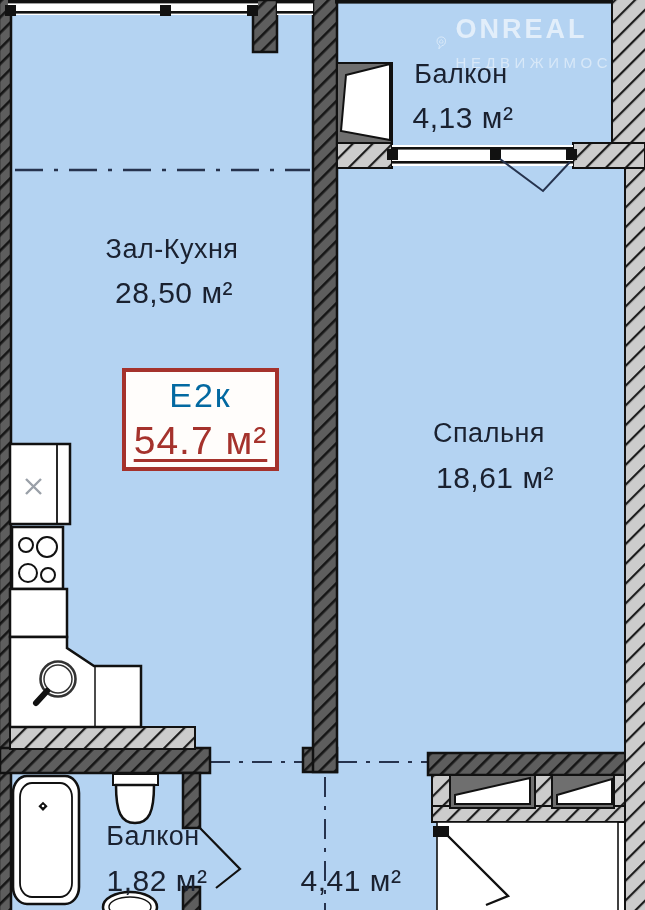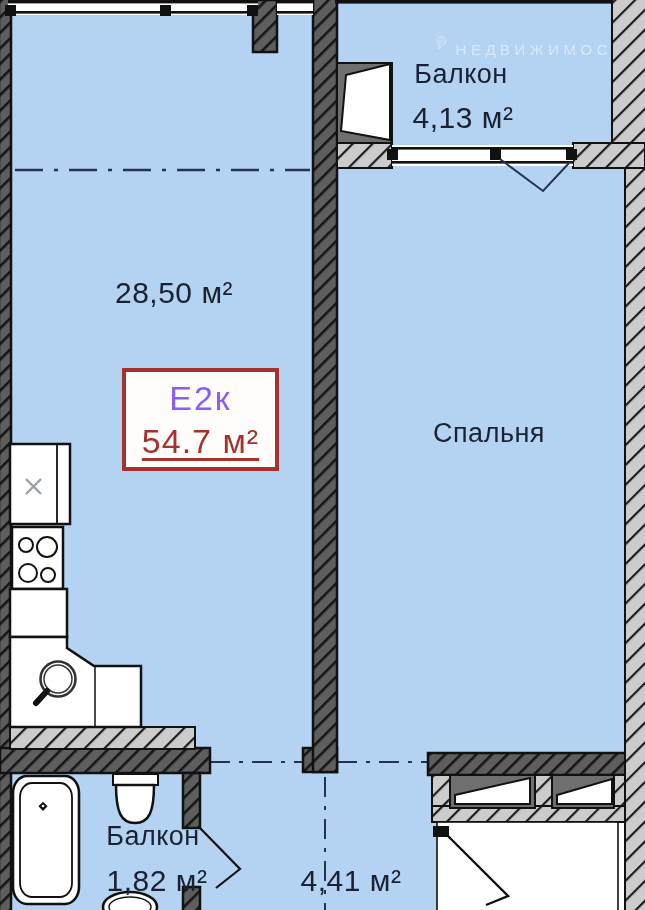--- a/index.html
+++ b/index.html
@@ -26,24 +26,24 @@
     left:122px;top:368px;
     width:157px;height:103px;
     box-sizing:border-box;
     background:#fffdfb;
     border:4px solid #a5322c;
     display:flex;flex-direction:column;
     align-items:center;justify-content:center;
     gap:4px;
   }
   .badge .b-type{
-    font-size:34px;color:#8b5cf6;letter-spacing:2px;font-weight:500;
+    font-size:34px;color:#0369a1;letter-spacing:2px;font-weight:500;
   }
   .badge .b-area{
-    font-size:34px;color:#a5322c;letter-spacing:1px;font-weight:500;
+    font-size:39px;color:#a5322c;letter-spacing:1px;font-weight:500;
     text-decoration:underline;
     text-decoration-thickness:2.5px;
     text-underline-offset:5px;
   }
   .watermark{
     position:absolute;
     left:436px;top:13px;
     width:176px;height:60px;
     display:flex;align-items:center;gap:9px;
     overflow:hidden;
@@ -203,34 +203,37 @@
       <polyline points="198,826 240,869 216,888" fill="none" stroke="#111" stroke-width="2.2"></polyline>
     </g>
   </svg>
 
   <div class="watermark">
     <svg width="40" height="52" viewBox="0 0 40 52">
       <path d="M20,3 C10,3 4,10 4,19 C4,27 8,31 13,35 L11,48 L22,36 C31,35 36,28 36,19 C36,10 30,3 20,3 Z" fill="none" stroke="rgba(255,255,255,0.6)" stroke-width="3"></path>
       <path d="M12,20 L20,13 L28,20 M14,19 V26 H26 V19" fill="none" stroke="rgba(255,255,255,0.6)" stroke-width="2.4"></path>
     </svg>
     <div class="wm-text">
+      <span class="wm-name">ONREAL</span>
       <span class="wm-sub">НЕДВИЖИМОС</span>
     </div>
   </div>
 
   <div class="badge">
     <span class="b-type">Е2к</span>
     <span class="b-area">54.7 м²</span>
   </div>
 
+  <div class="label room-name" style="left:172px;top:236px">Зал-Кухня</div>
   <div class="label room-area" style="left:174px;top:278px">28,50 м²</div>
 
   <div class="label room-name" style="left:461px;top:61px">Балкон</div>
   <div class="label room-area" style="left:463px;top:103px">4,13 м²</div>
 
   <div class="label room-name" style="left:489px;top:420px">Спальня</div>
+  <div class="label room-area" style="left:495px;top:463px">18,61 м²</div>
 
   <div class="label room-name" style="left:153px;top:823px">Балкон</div>
   <div class="label room-area" style="left:157px;top:866px">1,82 м²</div>
 
   <div class="label room-area" style="left:351px;top:866px">4,41 м²</div>
 
 </div>
 
 </body></html>

